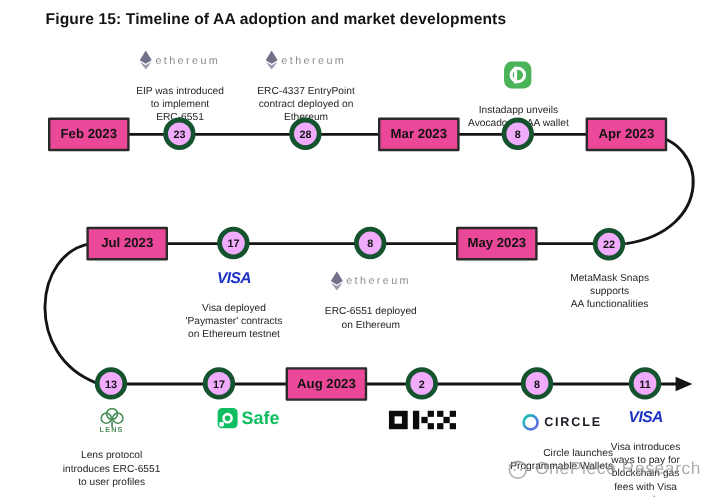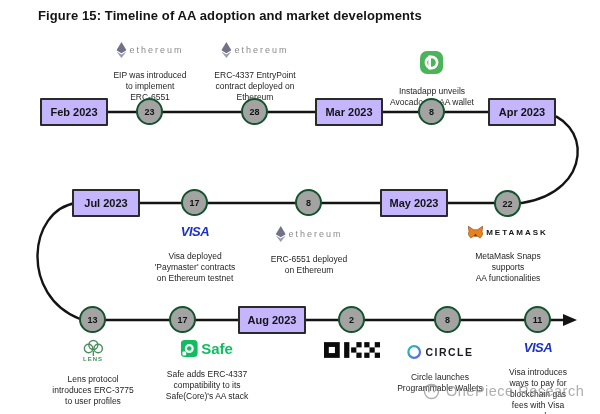--- a/index.html
+++ b/index.html
@@ -6,26 +6,26 @@
   body{
     width:600px;height:414px;background:#ffffff;position:relative;overflow:hidden;
     font-family:"Liberation Sans",sans-serif;color:#1a1a1a;
   }
   .abs{position:absolute;}
   #title{
     left:38px;top:8px;font-size:13px;font-weight:bold;color:#141414;letter-spacing:.1px;
   }
   #connectors{left:0;top:0;z-index:1;}
   .month-box{
-    z-index:3;width:68px;height:28px;background:#c4b5fd;border:2px solid #2a2a2a;
+    z-index:3;width:68px;height:28px;background:#ec4899;border:2px solid #2a2a2a;
     display:flex;align-items:center;justify-content:center;
     font-size:11px;font-weight:bold;color:#141414;box-sizing:border-box;border-radius:1px;
   }
   .day-circle{
-    z-index:3;width:27px;height:27px;border-radius:50%;background:#a3a3a3;border:2px solid #14532d;
+    z-index:3;width:27px;height:27px;border-radius:50%;background:#f0abfc;border:4px solid #14532d;
     display:flex;align-items:center;justify-content:center;
     font-size:9px;font-weight:bold;color:#141414;box-sizing:border-box;
   }
   .ann{
     z-index:2;display:flex;flex-direction:column;align-items:center;gap:12px;
     transform:translateX(-50%);text-align:center;
   }
   .cap{
     white-space:pre-line;font-size:8.5px;line-height:1.3;color:#1f1f1f;
   }
@@ -123,77 +123,67 @@
       <polygon points="5,0 10,8.2 5,11.2 0,8.2" fill="#717189"></polygon>
       <polygon points="5,12.4 10,9.4 5,16 0,9.4" fill="#9b9bb0"></polygon>
     </svg>
     <span class="eth-word">ethereum</span>
   </div>
   <div class="cap">ERC-6551 deployed
 on Ethereum</div>
 </div>
 
 <div class="abs ann" style="left:508px;top:226px;">
-  <div class="logo-row">
-    <svg width="15" height="13" viewBox="0 0 16 14">
-      <polygon points="0,0 6,4 10,4 16,0 15,6 16,9 13,13 10,11 6,11 3,13 0,9 1,6" fill="#E8821E" stroke="#763D16" stroke-width="0.6"></polygon>
-      <polygon points="6,11 8,8.2 10,11" fill="#763D16"></polygon>
-    </svg>
-    <span class="mm-word">METAMASK</span>
-  </div>
   <div class="cap">MetaMask Snaps supports
 AA functionalities</div>
 </div>
 
 <div class="abs ann" style="left:93px;top:338px;">
   <div style="display:flex;flex-direction:column;align-items:center;">
     <svg width="22" height="18" viewBox="0 0 22 18">
       <circle cx="11" cy="7" r="4.5" fill="none" stroke="#4a8f5d" stroke-width="1.4"></circle>
       <circle cx="6.2" cy="10.5" r="4.2" fill="none" stroke="#4a8f5d" stroke-width="1.4"></circle>
       <circle cx="15.8" cy="10.5" r="4.2" fill="none" stroke="#4a8f5d" stroke-width="1.4"></circle>
       <line x1="11" y1="13" x2="11" y2="18" stroke="#4a8f5d" stroke-width="1.4"></line>
     </svg>
     <span class="lens-word">LENS</span>
   </div>
   <div class="cap">Lens protocol
-introduces ERC-3775
+introduces ERC-6551
 to user profiles</div>
 </div>
 
 <div class="abs ann" style="left:183px;top:340px;margin-left:24px;">
   <div class="logo-row">
     <svg width="17" height="17" viewBox="0 0 17 17">
       <rect x="0" y="0" width="17" height="17" rx="4" fill="#10BE61"></rect>
       <circle cx="8.5" cy="8.5" r="3.4" fill="none" stroke="#ffffff" stroke-width="2.1"></circle>
       <rect x="1.6" y="11.6" width="3.8" height="3.8" rx="1" fill="#ffffff"></rect>
     </svg>
     <span class="safe-word">Safe</span>
   </div>
-  <div class="cap">Safe adds ERC-4337
-compatibility to its
-Safe(Core)'s AA stack</div>
 </div>
 
 <div class="abs ann" style="left:352px;top:342px;">
   <svg width="56" height="16" viewBox="0 0 64 18">
     <rect x="0" y="0" width="18" height="18" fill="#0b0b0b"></rect>
     <rect x="5.5" y="5.5" width="7" height="7" fill="#ffffff"></rect>
     <rect x="23" y="0" width="6" height="18" fill="#0b0b0b"></rect>
     <rect x="31" y="6" width="6" height="6" fill="#0b0b0b"></rect>
     <rect x="37" y="0" width="6" height="6" fill="#0b0b0b"></rect>
     <rect x="37" y="12" width="6" height="6" fill="#0b0b0b"></rect>
     <rect x="46" y="0" width="6" height="6" fill="#0b0b0b"></rect>
     <rect x="58" y="0" width="6" height="6" fill="#0b0b0b"></rect>
     <rect x="52" y="6" width="6" height="6" fill="#0b0b0b"></rect>
     <rect x="46" y="12" width="6" height="6" fill="#0b0b0b"></rect>
     <rect x="58" y="12" width="6" height="6" fill="#0b0b0b"></rect>
   </svg>
 </div>
 
-<div class="abs ann" style="left:440px;top:344px;">
+<div class="abs ann" style="left:468px;top:344px;text-align:right;">
   <div class="logo-row">
     <svg width="16" height="16" viewBox="0 0 16 16">
       <defs>
         <linearGradient id="cg" x1="0" y1="0" x2="1" y2="1">
           <stop offset="0" stop-color="#18C8B2"></stop>
           <stop offset="1" stop-color="#6A5CE8"></stop>
         </linearGradient>
       </defs>
       <circle cx="8" cy="8" r="5.8" fill="none" stroke="url(#cg)" stroke-width="2.2"></circle>
     </svg>

